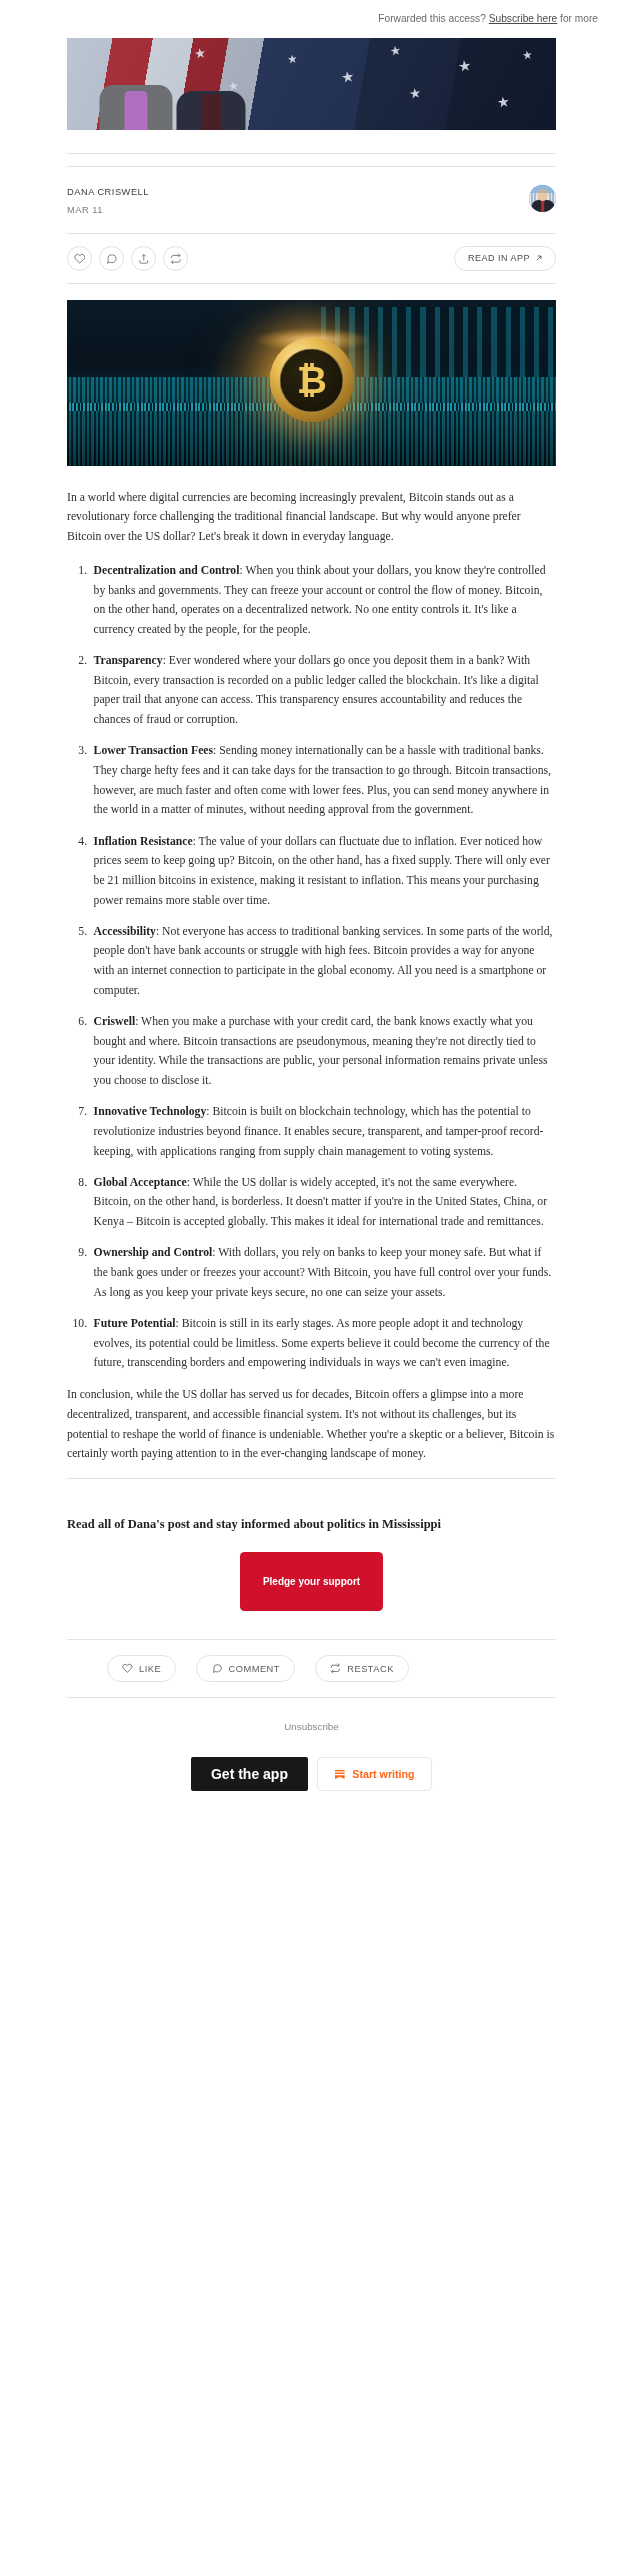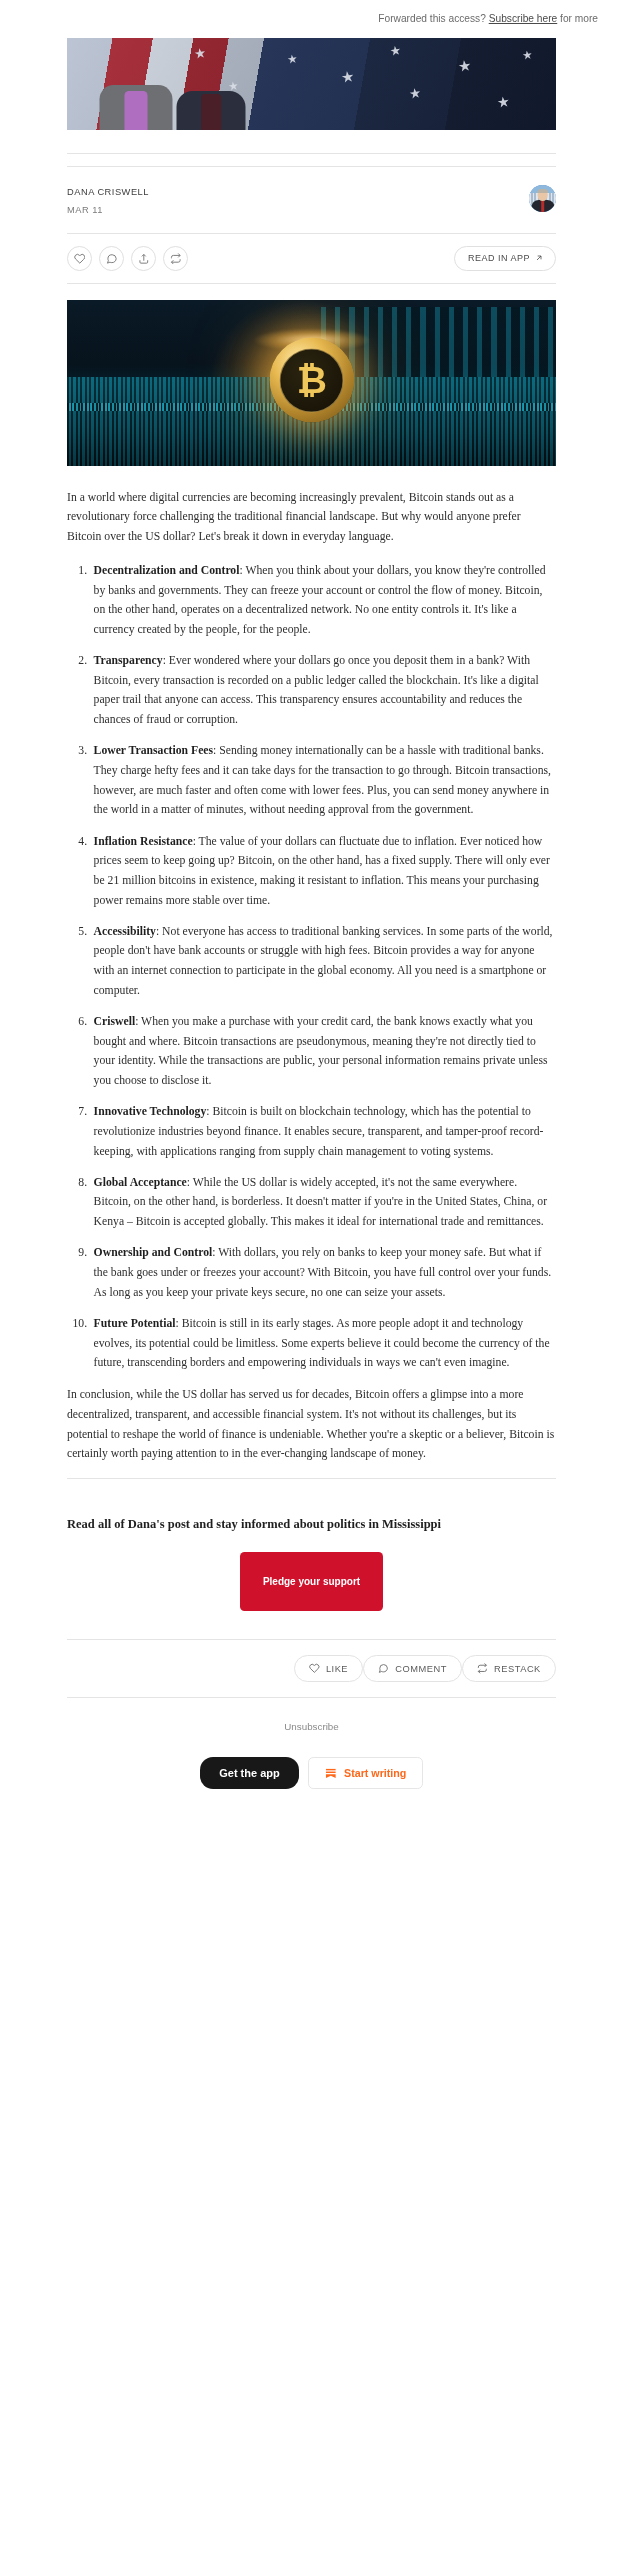--- a/index.html
+++ b/index.html
@@ -332,22 +332,22 @@
     border: none;
     cursor: pointer;
   }
 
   .rule-footer-top { margin: 28.5px 67px 0 67px; }
 
   
   .like-bar {
     padding: 15px 67px 0 107px;
     display: flex;
-    justify-content: flex-end;
-    gap: 0;
+    justify-content: flex-start;
+    gap: 20px;
   }
   .pill {
     border: 0.9px solid #e3e3e3;
     border-radius: 16px;
     padding: 7.1px 14.2px;
     display: flex;
     align-items: center;
     gap: 6.2px;
     font-size: 9.3px;
     letter-spacing: 0.5px;
@@ -370,23 +370,23 @@
   .footer-btns {
     padding: 21.4px 67px 30px 67px;
     display: flex;
     justify-content: center;
     gap: 9px;
   }
   .btn-dark {
     background: #181818;
     color: #fff;
     border: none;
-    border-radius: 13px;
+    border-radius: 2px;
     padding: 9px 19.6px;
-    font-size: 11px;
+    font-size: 14px;
     font-weight: bold;
     cursor: pointer;
   }
   .btn-light {
     background: #fff;
     color: #ff6719;
     border: 0.9px solid #e6e6e6;
     border-radius: 5.3px;
     padding: 9px 16px;
     font-size: 10.7px;

